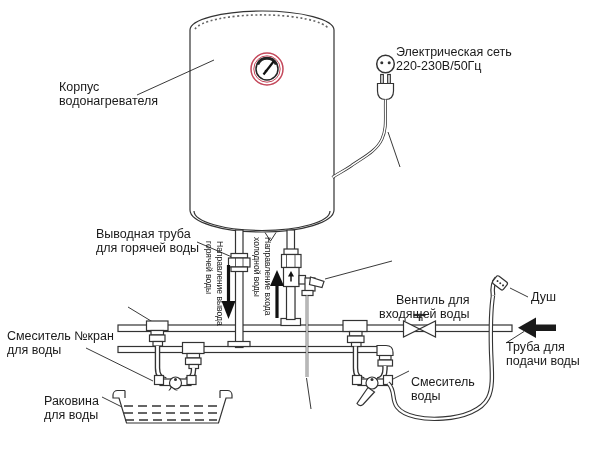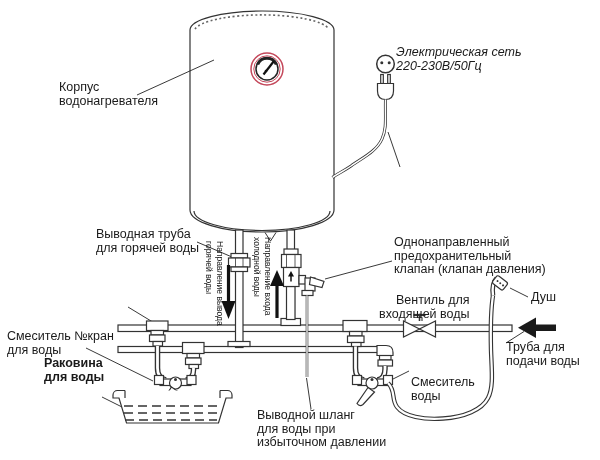--- a/index.html
+++ b/index.html
@@ -3,26 +3,26 @@
 <meta charset="utf-8">
 <style>
   html,body{margin:0;padding:0;background:#fff;}
   #stage{position:relative;width:600px;height:460px;background:#fff;overflow:hidden;
          font-family:"Liberation Sans","DejaVu Sans",sans-serif;color:#1a1a1a;}
   #lineart{position:absolute;left:0;top:0;}
   .lbl{position:absolute;font-size:12.5px;line-height:13.5px;white-space:pre-line;color:#1a1a1a;}
   .vlbl{position:absolute;font-size:8.5px;line-height:10.5px;white-space:pre-line;color:#1a1a1a;
         transform:rotate(90deg);transform-origin:top left;}
   .l-tank{left:59px;top:81px;}
-  .l-net{left:396px;top:46px;font-style:italic;}
+  .l-net{left:396px;top:46px;}
   .l-cord{left:399px;top:162px;}
   .l-hotpipe{left:96px;top:228px;}
   .l-sleeve{left:31px;top:286px;}
   .l-mixtap{left:7px;top:330px;}
-  .l-sink{left:44px;top:357px;font-weight:bold;}
+  .l-sink{left:44px;top:395px;}
   .l-safety{left:394px;top:236px;}
   .l-inlet{left:379px;top:294px;text-align:right;}
   .l-shower{left:531px;top:291px;}
   .l-supply{left:506px;top:341px;}
   .l-mixer2{left:411px;top:376px;}
   .l-drain{left:257px;top:409px;}
   .v-hot{left:225px;top:241px;}
   .v-cold{left:273px;top:237px;}
 </style>
 </head>
@@ -222,31 +222,25 @@
   <div class="lbl l-tank">Корпус
 водонагревателя</div>
   <div class="lbl l-net">Электрическая сеть
 220-230В/50Гц</div>
   <div class="lbl l-hotpipe">Выводная труба
 для горячей воды</div>
   <div class="lbl l-mixtap">Смеситель №кран
 для воды</div>
   <div class="lbl l-sink">Раковина
 для воды</div>
-  <div class="lbl l-safety">Однонаправленный
-предохранительный
-клапан (клапан давления)</div>
   <div class="lbl l-inlet">Вентиль для
 входящей воды</div>
   <div class="lbl l-shower">Душ</div>
   <div class="lbl l-supply">Труба для
 подачи воды</div>
   <div class="lbl l-mixer2">Смеситель
 воды</div>
-  <div class="lbl l-drain">Выводной шланг
-для воды при
-избыточном давлении</div>
   <div class="vlbl v-hot">Направление вывода
 горячей воды</div>
   <div class="vlbl v-cold">Направление входа
 холодной воды</div>
 
 </div>
 
 </body></html>

